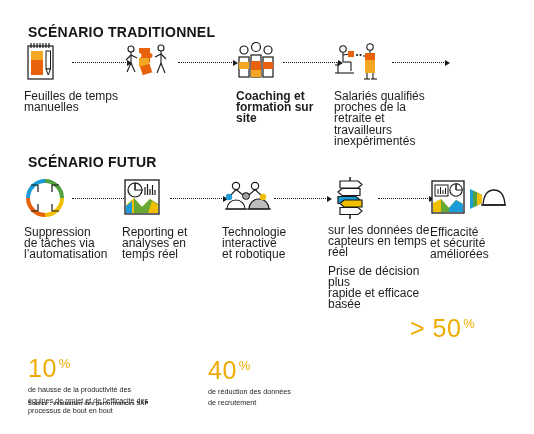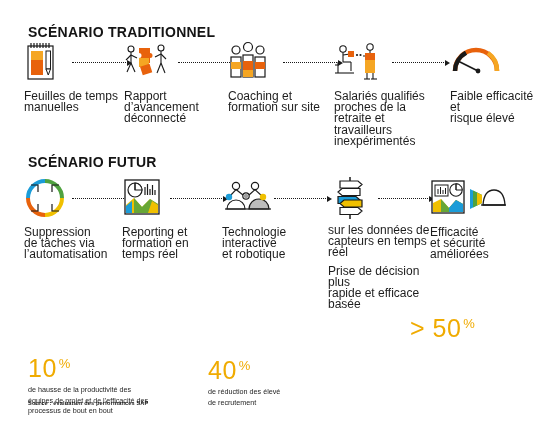--- a/index.html
+++ b/index.html
@@ -188,31 +188,28 @@
           <g stroke="#1a1a1a" stroke-width="1.1" fill="none">
             <circle cx="37" cy="7" r="3"></circle>
             <line x1="37" y1="10" x2="37" y2="22"></line>
             <line x1="37" y1="13" x2="31" y2="16"></line>
             <line x1="37" y1="13" x2="42" y2="18"></line>
             <line x1="37" y1="22" x2="33" y2="32"></line>
             <line x1="37" y1="22" x2="41" y2="32"></line>
           </g>
         </svg>
       </div>
-      <div class="step-label">Rapport
-d’avancement
-déconnecté</div>
     </div>
 
     <div class="arrow" style="left:178px; width:60px;">
       <div class="dots"></div>
       <div class="head"></div>
     </div>
 
-    <div class="step" style="left:228px; width:100px;">
+    <div class="step" style="left:236px; width:100px;font-weight:bold;">
       <div class="step-icon">
         <svg width="44" height="42" viewBox="0 0 44 42">
           <circle cx="8" cy="9" r="4" fill="#ffffff" stroke="#1a1a1a" stroke-width="1.2"></circle>
           <circle cx="20" cy="6" r="4.5" fill="#ffffff" stroke="#1a1a1a" stroke-width="1.2"></circle>
           <circle cx="32" cy="9" r="4" fill="#ffffff" stroke="#1a1a1a" stroke-width="1.2"></circle>
           <rect x="3" y="16" width="10" height="20" fill="#ffffff" stroke="#1a1a1a" stroke-width="1.2"></rect>
           <rect x="15" y="14" width="10" height="22" fill="#ffffff" stroke="#1a1a1a" stroke-width="1.2"></rect>
           <rect x="27" y="16" width="10" height="20" fill="#ffffff" stroke="#1a1a1a" stroke-width="1.2"></rect>
           <rect x="3" y="21" width="10" height="7" fill="#F5A623"></rect>
           <rect x="15" y="20" width="10" height="9" fill="#E8620C"></rect>
@@ -265,33 +262,20 @@
 proches de la retraite et
 travailleurs
 inexpérimentés</div>
     </div>
 
     <div class="arrow" style="left:392px; width:58px;">
       <div class="dots"></div>
       <div class="head"></div>
     </div>
 
-    <div class="step" style="left:450px; width:84px;">
-      <div class="step-icon">
-        <svg width="54" height="42" viewBox="0 0 54 42">
-          <path d="M5 30 A21 21 0 0 1 47 30" fill="none" stroke="#E8620C" stroke-width="4.5" stroke-linecap="butt"></path>
-          <path d="M5 30 A21 21 0 0 1 16 11.8" fill="none" stroke="#1a1a1a" stroke-width="4.5"></path>
-          <path d="M38 12 A21 21 0 0 1 47 30" fill="none" stroke="#F5A623" stroke-width="4.5"></path>
-          <line x1="8" y1="20" x2="28" y2="30" stroke="#1a1a1a" stroke-width="1.6"></line>
-          <circle cx="28" cy="30" r="2.4" fill="#1a1a1a"></circle>
-        </svg>
-      </div>
-      <div class="step-label">Faible efficacité et
-risque élevé</div>
-    </div>
   </div>
 
   <div class="section-heading" id="heading-future">SCÉNARIO FUTUR</div>
 
   <div class="flow-row" id="row-future">
 
     <div class="step" style="left:24px; width:92px;">
       <div class="step-icon">
         <svg width="42" height="42" viewBox="0 0 42 42">
           <g fill="none" stroke-width="4" stroke-linecap="butt">
@@ -332,21 +316,21 @@
             <line x1="30.5" y1="18" x2="30.5" y2="8"></line>
             <line x1="33" y1="18" x2="33" y2="13"></line>
           </g>
           <path d="M4 36 L4 28 L12 21 L20 30 L28 22 L36 27 L36 36 Z" fill="#F0C000"></path>
           <path d="M12 36 L12 21 L20 30 L28 22 L36 27 L36 36 Z" fill="#4FA23F" opacity="0.85"></path>
           <path d="M4 36 L4 29 L10 24 L10 36 Z" fill="#1B9CD8"></path>
           <path d="M26 36 L30 24 L36 28 L36 36 Z" fill="#F0C000"></path>
         </svg>
       </div>
       <div class="step-label">Reporting et
-formation en
+analyses en
 temps réel</div>
     </div>
 
     <div class="arrow" style="left:170px; width:58px;">
       <div class="dots"></div>
       <div class="head"></div>
     </div>
 
     <div class="step" style="left:222px; width:92px;">
       <div class="step-icon">
@@ -440,21 +424,21 @@
     </div>
     <div class="value-desc">de hausse de la productivité des
 équipes de projet et de l’efficacité des
 processus de bout en bout</div>
   </div>
 
   <div class="value-block" id="value-2">
     <div class="value-number">
       <span>40</span><span class="pct">%</span>
     </div>
-    <div class="value-desc">de réduction des élevé
+    <div class="value-desc">de réduction des données
 de recrutement</div>
   </div>
 
   <div class="value-block" id="value-3">
     <div class="value-number">
       <span>&gt; 50</span><span class="pct">%</span>
     </div>
   </div>
 
   <div id="source-note">Source : évaluation des performances SAP</div>

